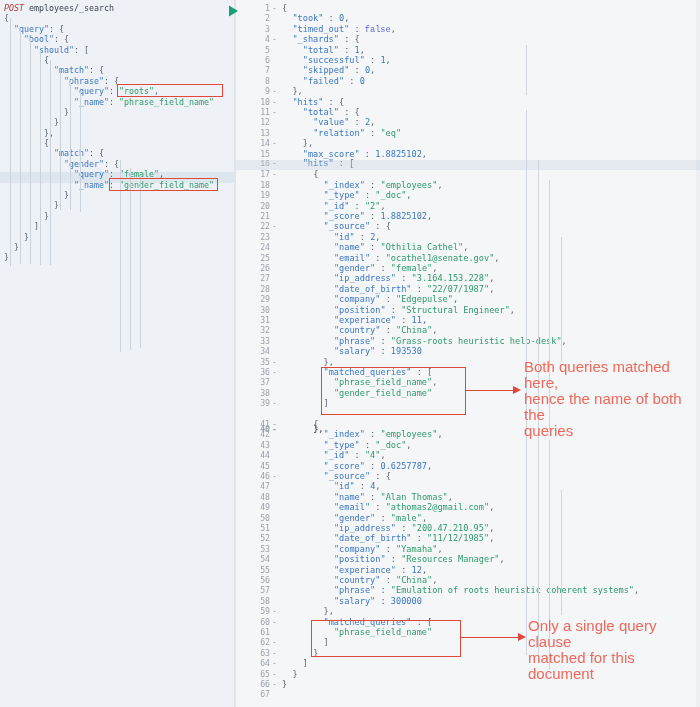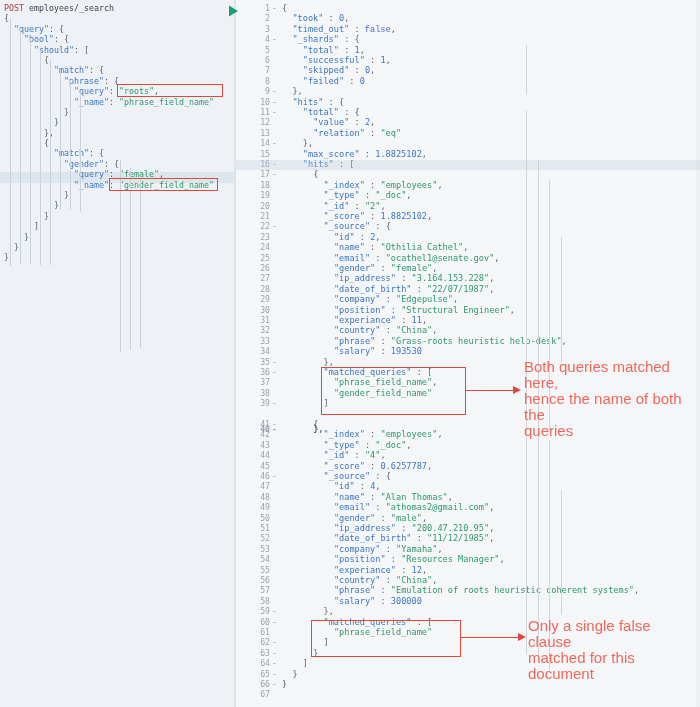--- a/index.html
+++ b/index.html
@@ -45,21 +45,21 @@
     position:relative;
   }
   .pane-left .ln{font-size:8.3px;}
 
   
   .k{color:#3b78c3;}        
   .s{color:#2e9a6b;}        
   .n{color:#3b78c3;}        
   .b{color:#5b6bd6;font-family:Liberation Mono, monospace;}        
   .p{color:#5b6470;}        
-  .meth{color:#b03a3a;}     
+  .meth{color:#b03a3a;font-style:italic;}     
   .url{color:#3b4350;margin-top:17px;}      
 
   .lnum{
     position:absolute;left:0;width:34px;text-align:right;
     color:#9aa3ad;font-size:8.2px;
   }
   .fold{
     position:absolute;left:36px;color:#9aa3ad;font-size:8.2px;
   }
   .code{position:absolute;left:46px;}
@@ -179,21 +179,21 @@
         <div class="ln" style="position:absolute;left:0;top:55px;width:464px;"><span class="lnum">6</span><span class="code"><span class="p"> </span><span class="p"> </span><span class="p"> </span><span class="p"> </span><span class="k">"successful"</span><span class="p"> </span><span class="p">:</span><span class="p"> </span><span class="n">1</span><span class="p">,</span></span></div>
         <div class="ln" style="position:absolute;left:0;top:65.4px;width:464px;"><span class="lnum">7</span><span class="code"><span class="p"> </span><span class="p"> </span><span class="p"> </span><span class="p"> </span><span class="k">"skipped"</span><span class="p"> </span><span class="p">:</span><span class="p"> </span><span class="n">0</span><span class="p">,</span></span></div>
         <div class="ln" style="position:absolute;left:0;top:75.8px;width:464px;"><span class="lnum">8</span><span class="code"><span class="p"> </span><span class="p"> </span><span class="p"> </span><span class="p"> </span><span class="k">"failed"</span><span class="p"> </span><span class="p">:</span><span class="p"> </span><span class="n">0</span></span></div>
         <div class="ln" style="position:absolute;left:0;top:86.2px;width:464px;"><span class="lnum">9</span><span class="fold">-</span><span class="code"><span class="p"> </span><span class="p"> </span><span class="p">}</span><span class="p">,</span></span></div>
         <div class="ln" style="position:absolute;left:0;top:96.60000000000001px;width:464px;"><span class="lnum">10</span><span class="fold">-</span><span class="code"><span class="p"> </span><span class="p"> </span><span class="k">"hits"</span><span class="p"> </span><span class="p">:</span><span class="p"> </span><span class="p">{</span></span></div>
         <div class="ln" style="position:absolute;left:0;top:107px;width:464px;"><span class="lnum">11</span><span class="fold">-</span><span class="code"><span class="p"> </span><span class="p"> </span><span class="p"> </span><span class="p"> </span><span class="k">"total"</span><span class="p"> </span><span class="p">:</span><span class="p"> </span><span class="p">{</span></span></div>
         <div class="ln" style="position:absolute;left:0;top:117.4px;width:464px;"><span class="lnum">12</span><span class="code"><span class="p"> </span><span class="p"> </span><span class="p"> </span><span class="p"> </span><span class="p"> </span><span class="p"> </span><span class="k">"value"</span><span class="p"> </span><span class="p">:</span><span class="p"> </span><span class="n">2</span><span class="p">,</span></span></div>
         <div class="ln" style="position:absolute;left:0;top:127.80000000000001px;width:464px;"><span class="lnum">13</span><span class="code"><span class="p"> </span><span class="p"> </span><span class="p"> </span><span class="p"> </span><span class="p"> </span><span class="p"> </span><span class="k">"relation"</span><span class="p"> </span><span class="p">:</span><span class="p"> </span><span class="s">"eq"</span></span></div>
         <div class="ln" style="position:absolute;left:0;top:138.20000000000002px;width:464px;"><span class="lnum">14</span><span class="fold">-</span><span class="code"><span class="p"> </span><span class="p"> </span><span class="p"> </span><span class="p"> </span><span class="p">}</span><span class="p">,</span></span></div>
         <div class="ln" style="position:absolute;left:0;top:148.6px;width:464px;"><span class="lnum">15</span><span class="code"><span class="p"> </span><span class="p"> </span><span class="p"> </span><span class="p"> </span><span class="k">"max_score"</span><span class="p"> </span><span class="p">:</span><span class="p"> </span><span class="n">1.8825102</span><span class="p">,</span></span></div>
-        <div class="ln" style="position:absolute;left:0;top:159px;width:464px;"><span class="lnum">16</span><span class="fold">-</span><span class="code"><span class="p"> </span><span class="p"> </span><span class="p"> </span><span class="p"> </span><span class="k">"hits"</span><span class="p"> </span><span class="p">:</span><span class="p"> </span><span class="p">[</span></span></div>
+        <div class="ln" style="position:absolute;left:0;top:159px;width:464px;font-family:Liberation Mono, monospace;"><span class="lnum">16</span><span class="fold">-</span><span class="code"><span class="p"> </span><span class="p"> </span><span class="p"> </span><span class="p"> </span><span class="k">"hits"</span><span class="p"> </span><span class="p">:</span><span class="p"> </span><span class="p">[</span></span></div>
         <div class="ln" style="position:absolute;left:0;top:169.4px;width:464px;"><span class="lnum">17</span><span class="fold">-</span><span class="code"><span class="p"> </span><span class="p"> </span><span class="p"> </span><span class="p"> </span><span class="p"> </span><span class="p"> </span><span class="p">{</span></span></div>
         <div class="ln" style="position:absolute;left:0;top:179.8px;width:464px;"><span class="lnum">18</span><span class="code"><span class="p"> </span><span class="p"> </span><span class="p"> </span><span class="p"> </span><span class="p"> </span><span class="p"> </span><span class="p"> </span><span class="p"> </span><span class="k">"_index"</span><span class="p"> </span><span class="p">:</span><span class="p"> </span><span class="s">"employees"</span><span class="p">,</span></span></div>
         <div class="ln" style="position:absolute;left:0;top:190.20000000000002px;width:464px;"><span class="lnum">19</span><span class="code"><span class="p"> </span><span class="p"> </span><span class="p"> </span><span class="p"> </span><span class="p"> </span><span class="p"> </span><span class="p"> </span><span class="p"> </span><span class="k">"_type"</span><span class="p"> </span><span class="p">:</span><span class="p"> </span><span class="s">"_doc"</span><span class="p">,</span></span></div>
         <div class="ln" style="position:absolute;left:0;top:200.6px;width:464px;"><span class="lnum">20</span><span class="code"><span class="p"> </span><span class="p"> </span><span class="p"> </span><span class="p"> </span><span class="p"> </span><span class="p"> </span><span class="p"> </span><span class="p"> </span><span class="k">"_id"</span><span class="p"> </span><span class="p">:</span><span class="p"> </span><span class="s">"2"</span><span class="p">,</span></span></div>
         <div class="ln" style="position:absolute;left:0;top:211px;width:464px;"><span class="lnum">21</span><span class="code"><span class="p"> </span><span class="p"> </span><span class="p"> </span><span class="p"> </span><span class="p"> </span><span class="p"> </span><span class="p"> </span><span class="p"> </span><span class="k">"_score"</span><span class="p"> </span><span class="p">:</span><span class="p"> </span><span class="n">1.8825102</span><span class="p">,</span></span></div>
         <div class="ln" style="position:absolute;left:0;top:221.4px;width:464px;"><span class="lnum">22</span><span class="fold">-</span><span class="code"><span class="p"> </span><span class="p"> </span><span class="p"> </span><span class="p"> </span><span class="p"> </span><span class="p"> </span><span class="p"> </span><span class="p"> </span><span class="k">"_source"</span><span class="p"> </span><span class="p">:</span><span class="p"> </span><span class="p">{</span></span></div>
         <div class="ln" style="position:absolute;left:0;top:231.8px;width:464px;"><span class="lnum">23</span><span class="code"><span class="p"> </span><span class="p"> </span><span class="p"> </span><span class="p"> </span><span class="p"> </span><span class="p"> </span><span class="p"> </span><span class="p"> </span><span class="p"> </span><span class="p"> </span><span class="k">"id"</span><span class="p"> </span><span class="p">:</span><span class="p"> </span><span class="n">2</span><span class="p">,</span></span></div>
         <div class="ln" style="position:absolute;left:0;top:242.20000000000002px;width:464px;"><span class="lnum">24</span><span class="code"><span class="p"> </span><span class="p"> </span><span class="p"> </span><span class="p"> </span><span class="p"> </span><span class="p"> </span><span class="p"> </span><span class="p"> </span><span class="p"> </span><span class="p"> </span><span class="k">"name"</span><span class="p"> </span><span class="p">:</span><span class="p"> </span><span class="s">"Othilia Cathel"</span><span class="p">,</span></span></div>
         <div class="ln" style="position:absolute;left:0;top:252.60000000000002px;width:464px;"><span class="lnum">25</span><span class="code"><span class="p"> </span><span class="p"> </span><span class="p"> </span><span class="p"> </span><span class="p"> </span><span class="p"> </span><span class="p"> </span><span class="p"> </span><span class="p"> </span><span class="p"> </span><span class="k">"email"</span><span class="p"> </span><span class="p">:</span><span class="p"> </span><span class="s">"ocathel1@senate.gov"</span><span class="p">,</span></span></div>
         <div class="ln" style="position:absolute;left:0;top:263px;width:464px;"><span class="lnum">26</span><span class="code"><span class="p"> </span><span class="p"> </span><span class="p"> </span><span class="p"> </span><span class="p"> </span><span class="p"> </span><span class="p"> </span><span class="p"> </span><span class="p"> </span><span class="p"> </span><span class="k">"gender"</span><span class="p"> </span><span class="p">:</span><span class="p"> </span><span class="s">"female"</span><span class="p">,</span></span></div>
@@ -256,16 +256,16 @@
   <div class="redbox" style="left:321px;top:367px;width:145px;height:48px;"></div>
   <div class="arrow-line" style="left:466px;top:390px;width:48px;"></div>
   <div class="arrow-head" style="left:513px;top:386px;"></div>
   <div class="note" style="left:524px;top:359px;width:172px;">Both queries matched here,
 hence the name of both the
 queries</div>
 
   <div class="redbox" style="left:311px;top:620px;width:150px;height:37px;"></div>
   <div class="arrow-line" style="left:461px;top:637px;width:58px;"></div>
   <div class="arrow-head" style="left:518px;top:633px;"></div>
-  <div class="note" style="left:528px;top:618px;width:170px;">Only a single false clause
+  <div class="note" style="left:528px;top:618px;width:170px;">Only a single query clause
 matched for this document</div>
 
 </div>
 
 </body></html>

